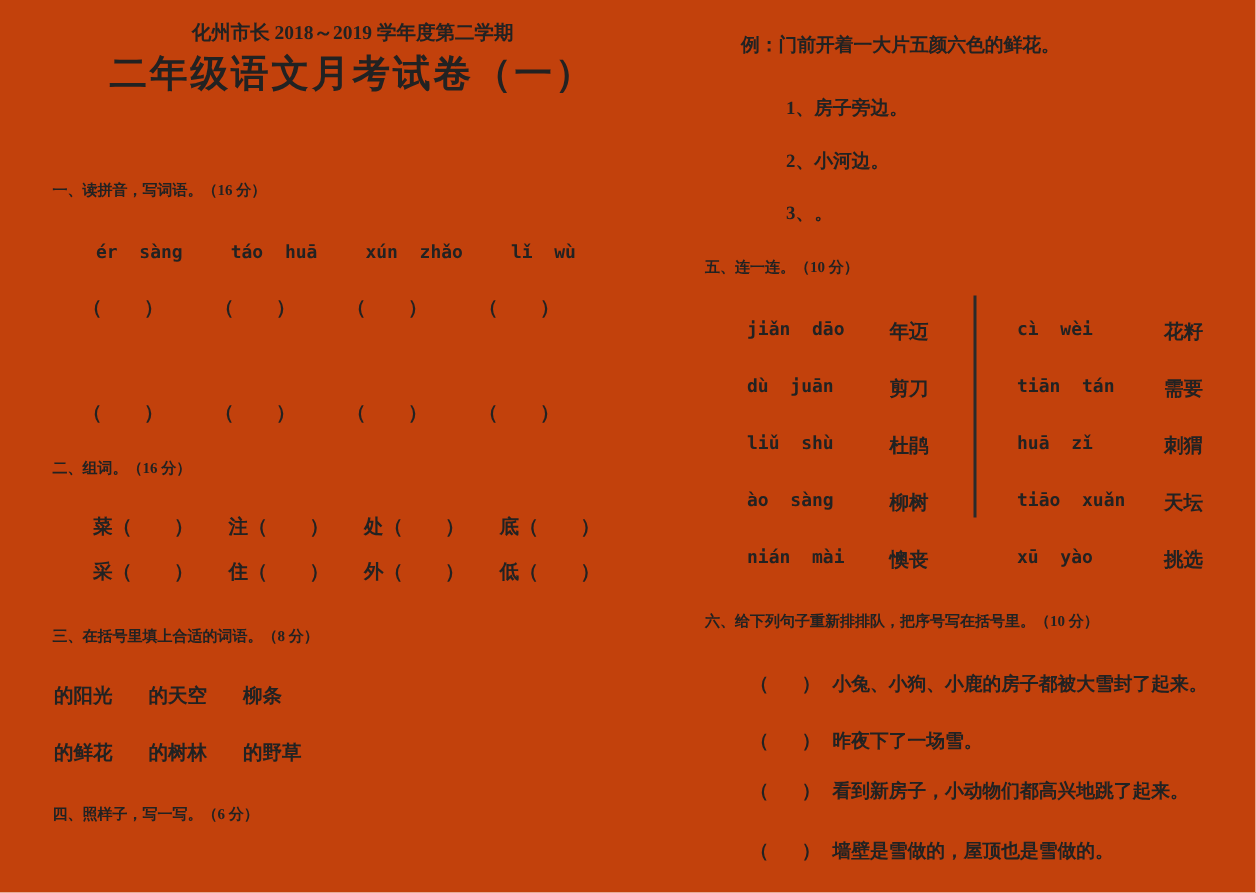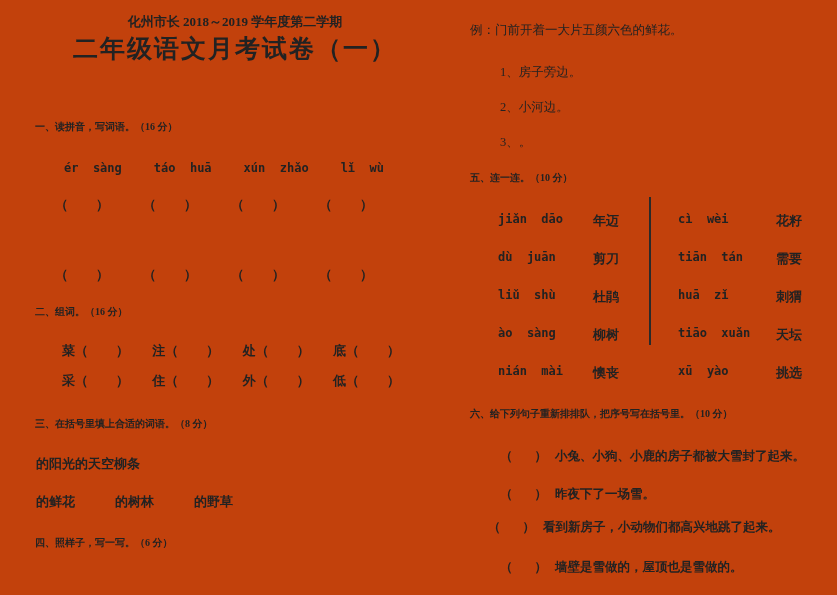--- a/index.html
+++ b/index.html
@@ -15,40 +15,40 @@
   .h-s4{left:35px;top:536px;}
   .h-s5{left:470px;top:171px;}
   .h-s6{left:470px;top:407px;}
   .py{font-family:"DejaVu Sans Mono","Liberation Mono",monospace;font-size:12px;font-weight:bold;white-space:pre;}
   .row-py1{left:64px;top:161px;width:320px;display:flex;justify-content:space-between;}
   .row-pr1{left:55px;top:196px;width:318px;display:flex;justify-content:space-between;}
   .row-py2{left:74px;top:235px;width:326px;display:flex;justify-content:space-between;}
   .row-pr2{left:55px;top:266px;width:318px;display:flex;justify-content:space-between;}
   .row-z1{left:62px;top:342px;width:338px;display:flex;justify-content:space-between;}
   .row-z2{left:62px;top:372px;width:338px;display:flex;justify-content:space-between;}
-  .row-f1{left:36px;top:455px;display:flex;}
-  .row-f2{left:36px;top:493px;display:flex;gap:40px;}
+  .row-f1{left:36px;top:455px;display:flex;gap:24px;}
+  .row-f2{left:36px;top:493px;display:flex;gap:24px;}
   .cn{font-size:13px;font-weight:bold;white-space:nowrap;}
   .gap{display:inline-block;}
   .g28{width:28px;}
   .g22{width:22px;}
   .pair,.zuci{font-size:13px;font-weight:bold;white-space:nowrap;}
-  .ex{font-size:12.5px;font-weight:normal;white-space:nowrap;}
+  .ex{font-size:12.5px;font-weight:bold;white-space:nowrap;margin-left:24px;}
   .ex-intro{left:470px;top:22px;}
   .ex-1{left:500px;top:64px;}
   .ex-2{left:500px;top:99px;}
   .ex-3{left:500px;top:134px;}
   .match{left:498px;top:212px;width:340px;}
   .mrow{display:grid;grid-template-columns:95px 85px 98px 62px;height:38px;align-items:start;}
   .mword{font-size:13px;font-weight:bold;white-space:nowrap;}
   .divider{left:649px;top:197px;width:2px;height:148px;background:#2a2a2a;}
   .s6item{font-size:12.5px;font-weight:bold;white-space:nowrap;}
   .s6-1{left:500px;top:448px;}
   .s6-2{left:500px;top:486px;}
-  .s6-3{left:488px;top:519px;}
+  .s6-3{left:500px;top:519px;}
   .s6-4{left:500px;top:559px;}
   .s6text{margin-left:8px;}
 </style>
 </head>
 <body>
 
 <div class="page">
 
   <div class="abs school">化州市长 2018～2019 学年度第二学期</div>
   <h1 class="abs title">二年级语文月考试卷（一）</h1>

